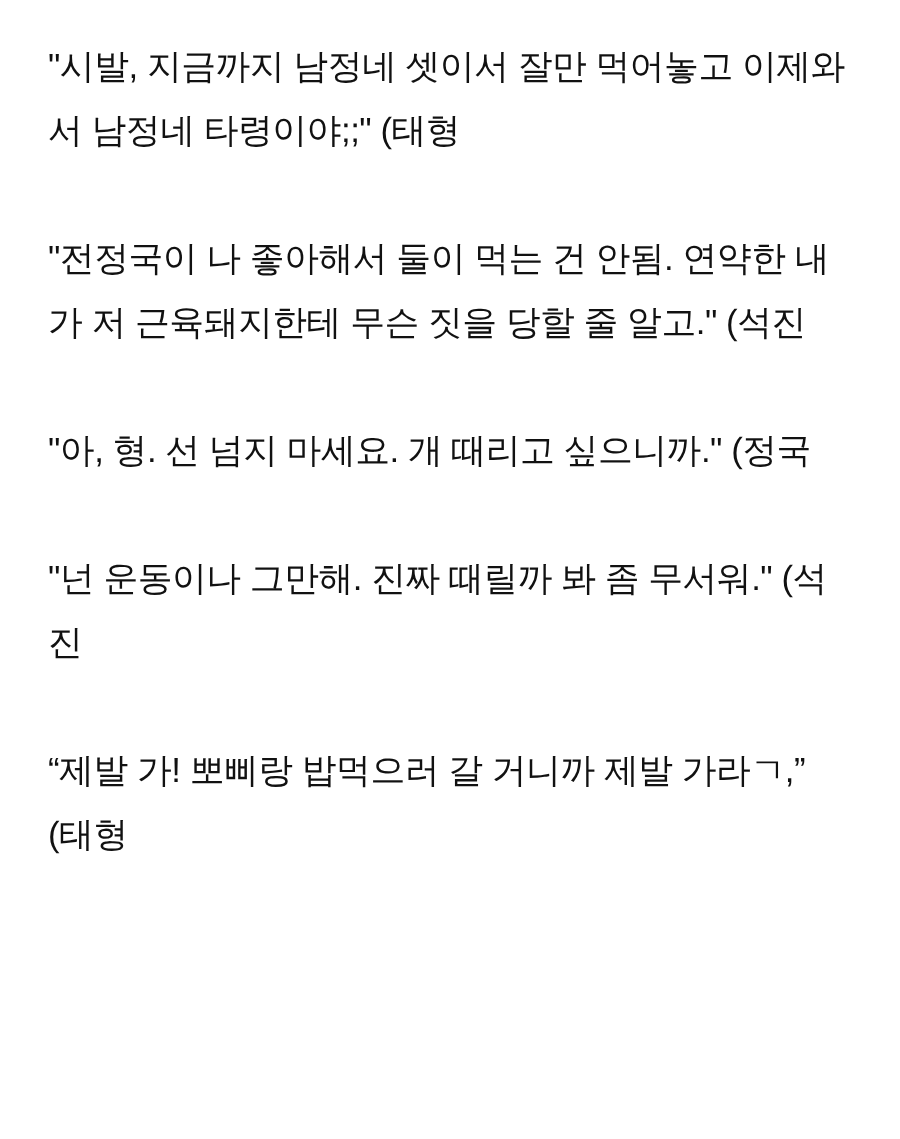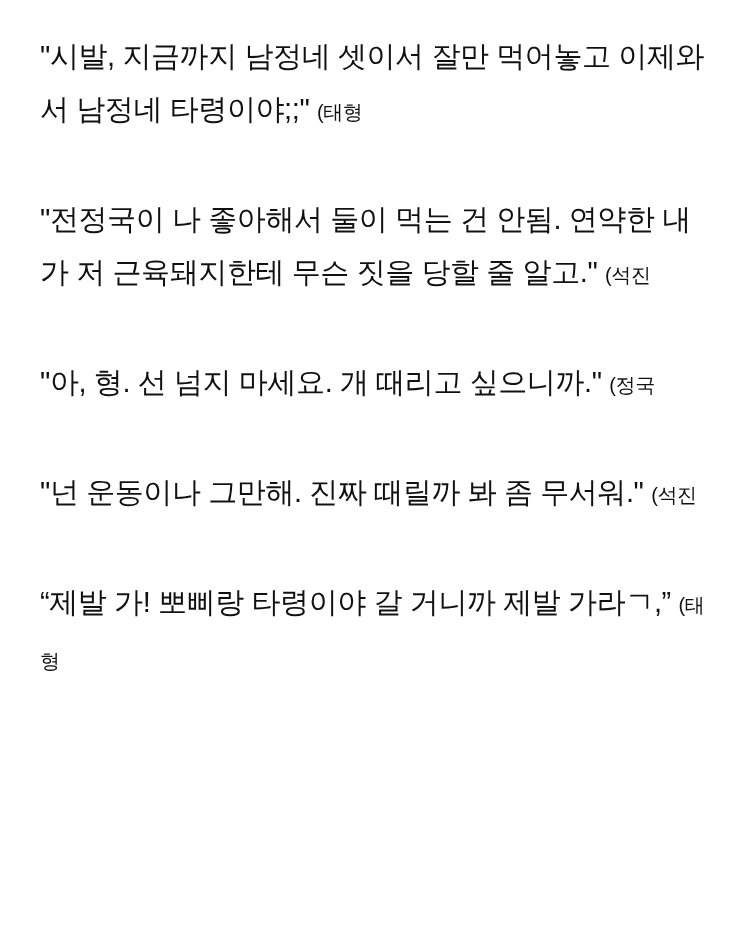--- a/index.html
+++ b/index.html
@@ -25,21 +25,21 @@
     font-size: 29px;
     line-height: 53px;
     letter-spacing: -0.4px;
     word-break: normal;
     overflow-wrap: break-word;
   }
   .quote-text {
     font-size: 29px;
   }
   .speaker-attr {
-    font-size: 20px;
+    font-size: 29px;
   }
 </style>
 </head>
 <body>
 
 <main class="page">
 
   <p class="para">
     <span class="quote-text">"시발, 지금까지 남정네 셋이서 잘만 먹어놓고 이제와서 남정네 타령이야;;"</span>
     <span class="speaker-attr">(태형</span>
@@ -54,17 +54,17 @@
     <span class="quote-text">"아, 형. 선 넘지 마세요. 개 때리고 싶으니까."</span>
     <span class="speaker-attr">(정국</span>
   </p>
 
   <p class="para">
     <span class="quote-text">"넌 운동이나 그만해. 진짜 때릴까 봐 좀 무서워."</span>
     <span class="speaker-attr">(석진</span>
   </p>
 
   <p class="para">
-    <span class="quote-text">“제발 가! 뽀삐랑 타령이야 갈 거니까 제발 가라ㄱ,”</span>
+    <span class="quote-text">“제발 가! 뽀삐랑 밥먹으러 갈 거니까 제발 가라ㄱ,”</span>
     <span class="speaker-attr">(태형</span>
   </p>
 
 </main>
 
 </body></html>

